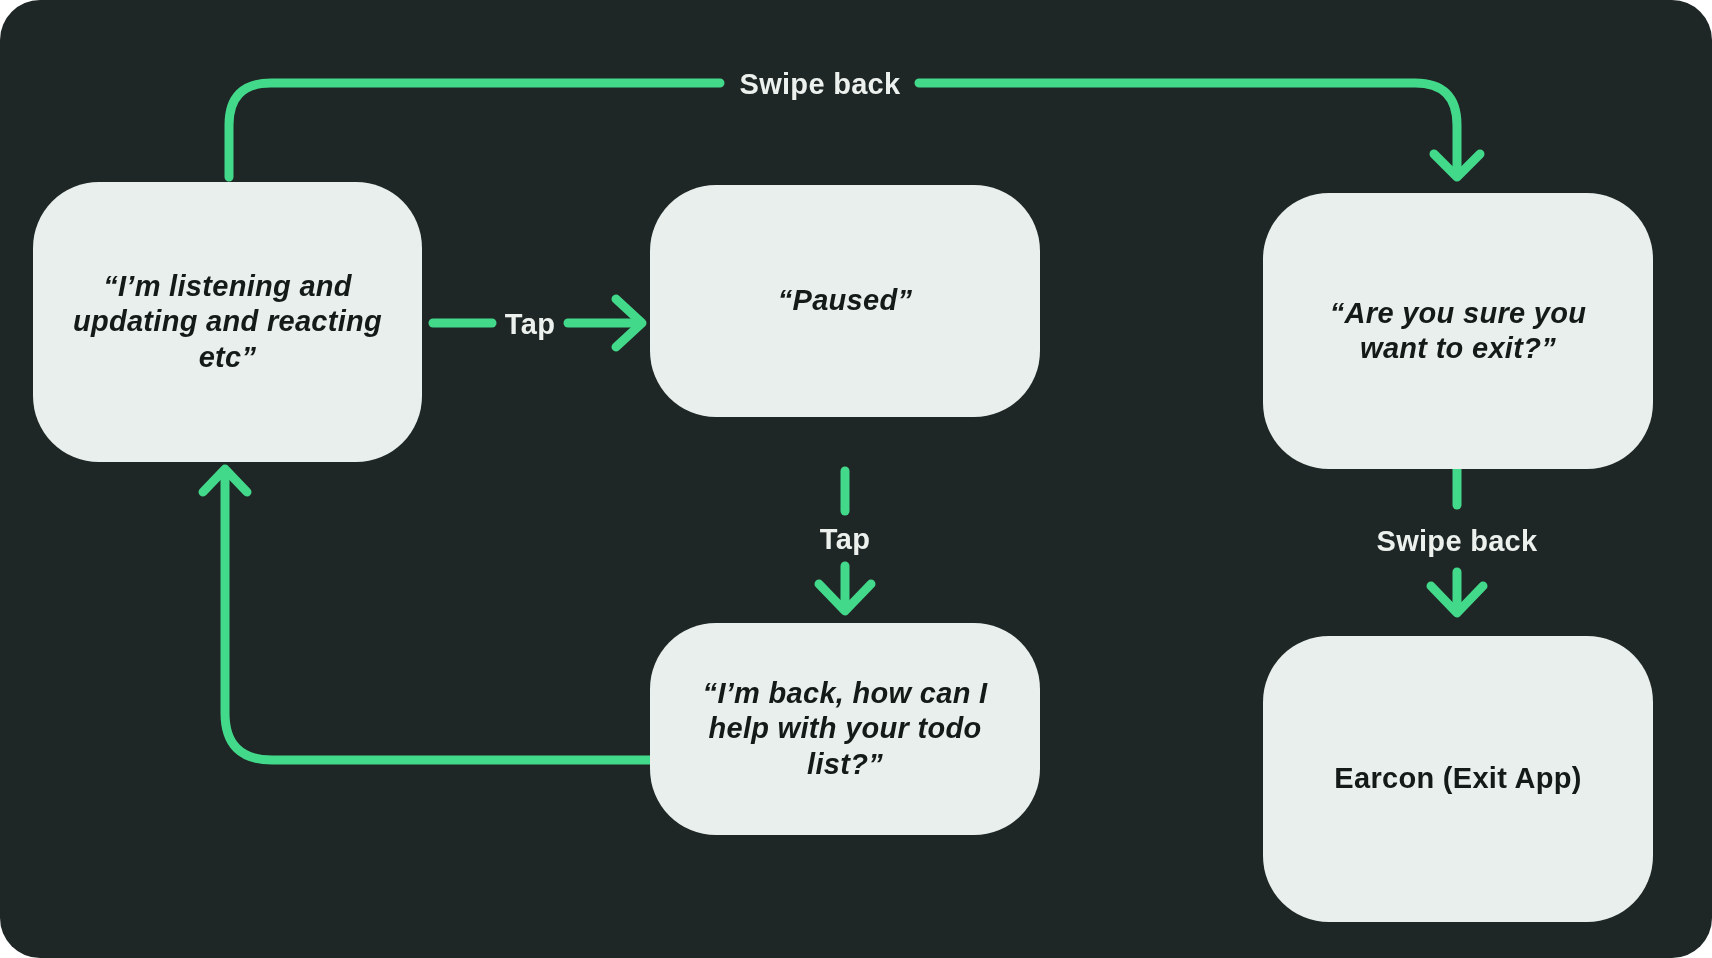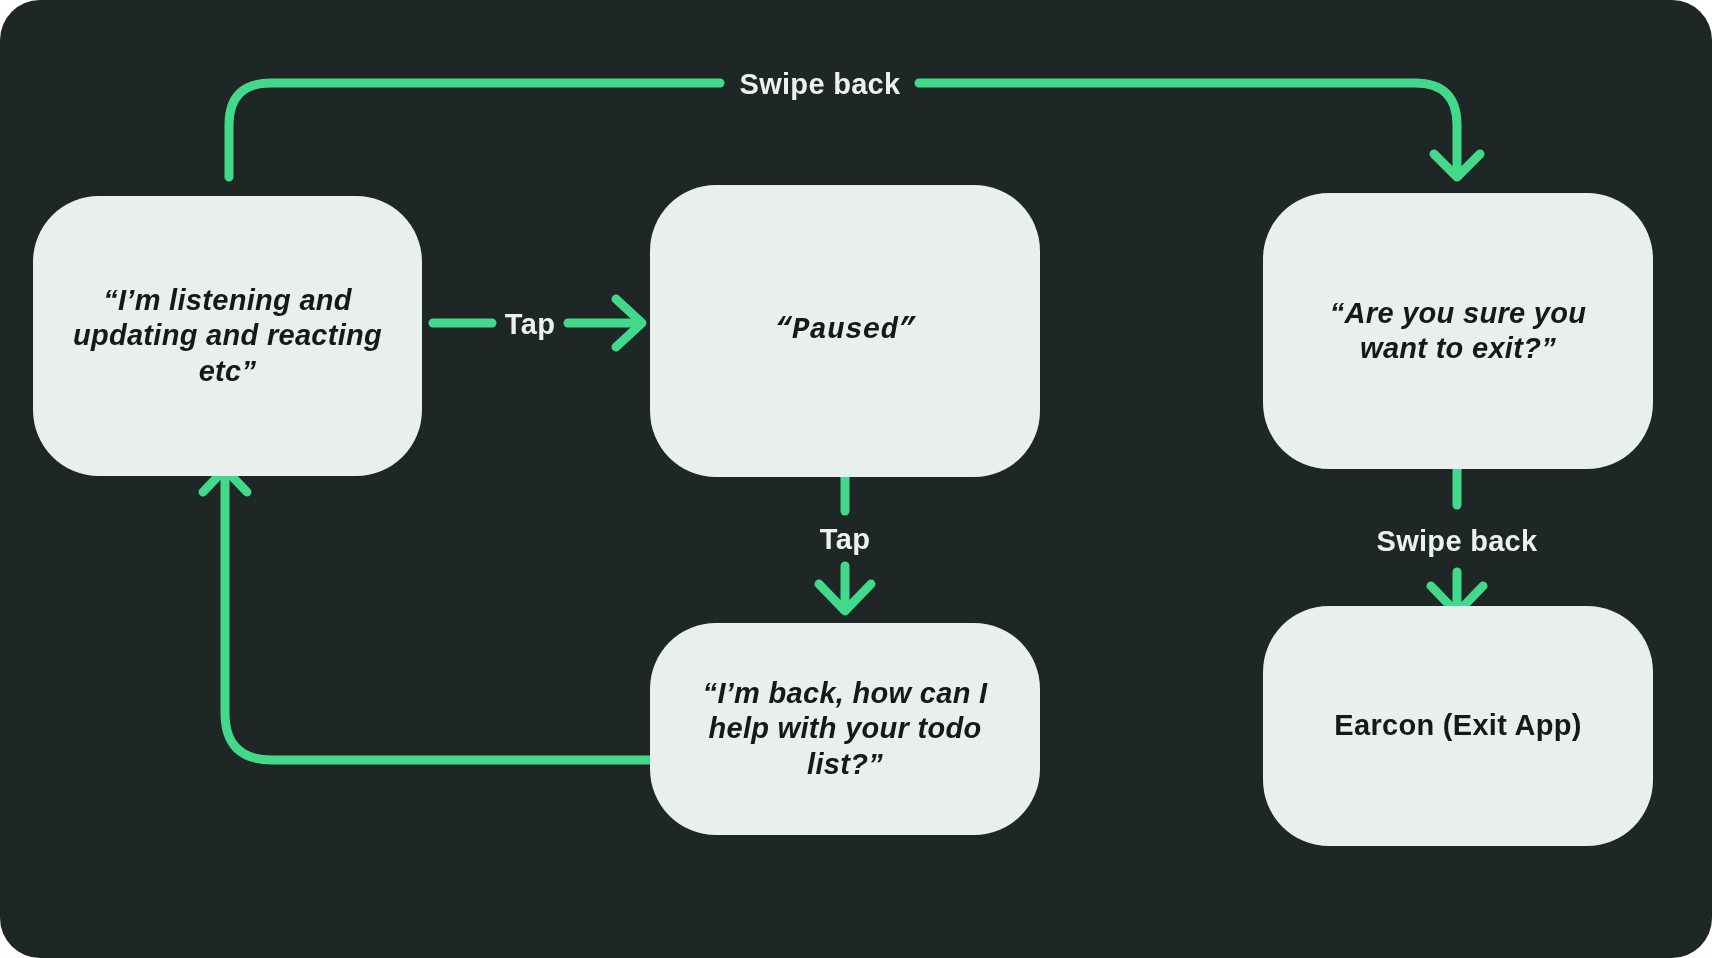--- a/index.html
+++ b/index.html
@@ -24,25 +24,25 @@
     background:var(--node);
     border-radius:66px;
     display:flex;align-items:center;justify-content:center;
     text-align:center;
     color:var(--ink);
     font-weight:700;font-style:italic;
     font-size:29px;line-height:1.22;letter-spacing:.3px;
     padding:0 26px;box-sizing:border-box;
   }
   .node.upright{font-style:normal;}
-  #node-listening   {left:33px;  top:196px; width:389px; height:280px;}
-  #node-paused      {left:650px; top:185px; width:390px; height:292px;font-family:Liberation Mono, monospace;}
+  #node-listening   {left:33px;  top:182px; width:389px; height:280px;}
+  #node-paused      {left:650px; top:185px; width:390px; height:232px;}
   #node-exit-confirm{left:1263px;top:185px; width:390px; height:276px; padding:0 44px;margin-top:8px;}
   #node-back-helping{left:650px; top:623px; width:390px; height:212px;}
-  #node-earcon      {left:1263px;top:606px; width:390px; height:240px;}
+  #node-earcon      {left:1263px;top:636px; width:390px; height:286px;}
   .edge-label{
     position:absolute;
     transform:translate(-50%,-50%);
     color:var(--label);
     font-weight:700;font-size:29px;letter-spacing:.3px;
     white-space:nowrap;
     text-align:center;
   }
   #label-swipe-back-top{left:820px; top:84px;}
   #label-tap-horizontal{left:530px; top:324px;}

